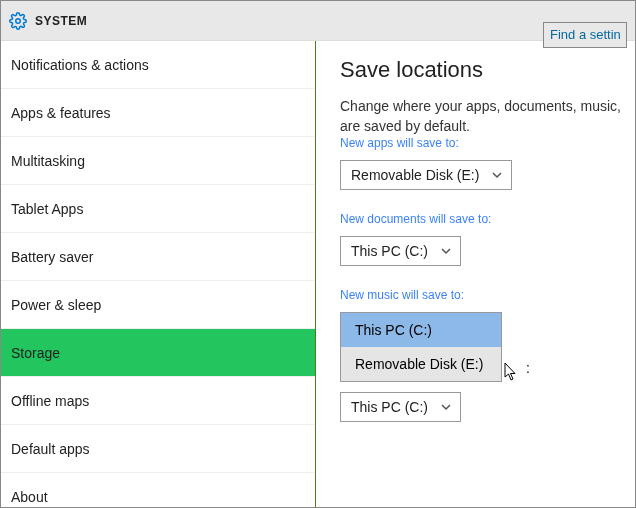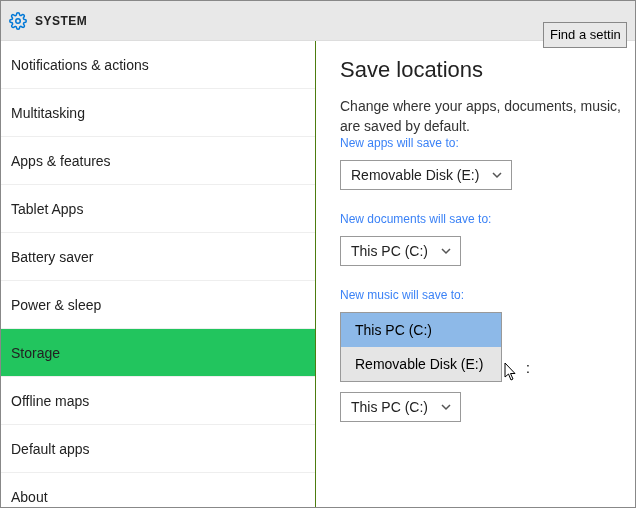--- a/index.html
+++ b/index.html
@@ -1,21 +1,21 @@
 <!DOCTYPE html>
 <html><head>
   <meta charset="utf-8">
   <style>
     * { margin: 0; padding: 0; box-sizing: border-box; font-family: "Segoe UI", Arial, sans-serif; }
     body { width: 636px; height: 508px; overflow: hidden; background: #fff; border: 1px solid #888; }
     
     .header { height: 40px; background: #e8e8e8; display: flex; align-items: center; padding: 0 8px; border-bottom: 1px solid #ddd; }
     .header-title { font-size: 12px; font-weight: 700; letter-spacing: 0.5px; margin-left: 8px; color: #222; }
     .gear-icon { color: #0078d7; }
-    .search-box { margin-left: auto; border: 1px solid #888; background: #e8e8e8; height: 26px; width: 84px; padding: 0 6px; display: flex; align-items: center; font-size: 13px; color: #000000; overflow: hidden; white-space: nowrap; margin-top: 28px; }
+    .search-box { margin-left: auto; border: 1px solid #888; background: #e8e8e8; height: 26px; width: 84px; padding: 0 6px; display: flex; align-items: center; font-size: 13px; color: #0369a1; overflow: hidden; white-space: nowrap; margin-top: 28px; }
     
     .body { display: flex; height: calc(100% - 40px); }
     
     .sidebar { width: 314px; background: #fff; overflow: hidden; }
     .sidebar-item { height: 48px; display: flex; align-items: center; padding: 0 10px; font-size: 14px; color: #222; cursor: pointer; border-bottom: 1px solid #eee; }
     .sidebar-item.selected { background: #22c55e; }
     
     .main { flex: 1; padding: 16px 0 0 24px; border-left: 1px solid #4d7c0f; overflow: hidden; }
     .page-title { font-size: 22px; font-weight: 400; color: #222; margin-bottom: 14px; }
     .page-desc { font-size: 14px; color: #333; line-height: 1.4; }
@@ -51,24 +51,24 @@
     <span>Find a settin</span>
   </div>
 </div>
 
 <div class="body">
   <div class="sidebar">
     <div class="sidebar-item">
         <span>Notifications &amp; actions</span>
       </div>
     <div class="sidebar-item">
-        <span>Multitasking</span>
+        <span>Apps &amp; features</span>
       </div>
     <div class="sidebar-item">
-        <span>Apps &amp; features</span>
+        <span>Multitasking</span>
       </div>
     <div class="sidebar-item">
         <span>Tablet Apps</span>
       </div>
     <div class="sidebar-item">
         <span>Battery saver</span>
       </div>
     <div class="sidebar-item">
         <span>Power &amp; sleep</span>
       </div>

